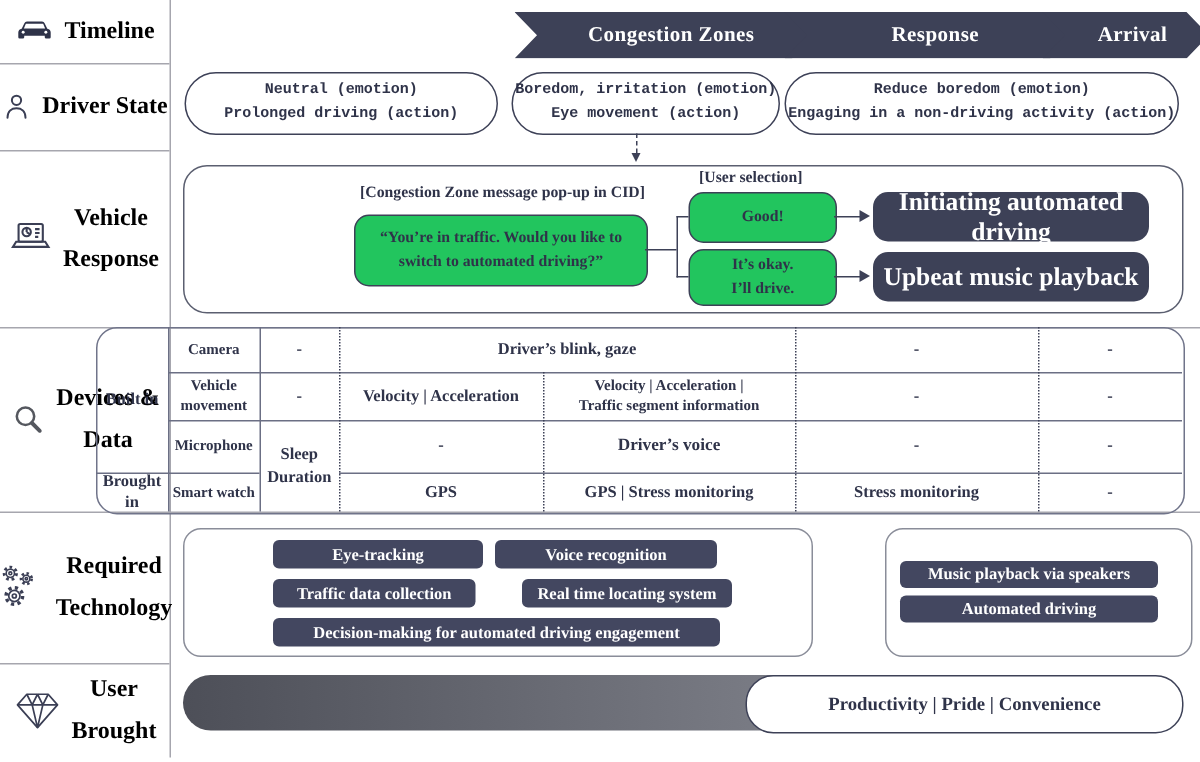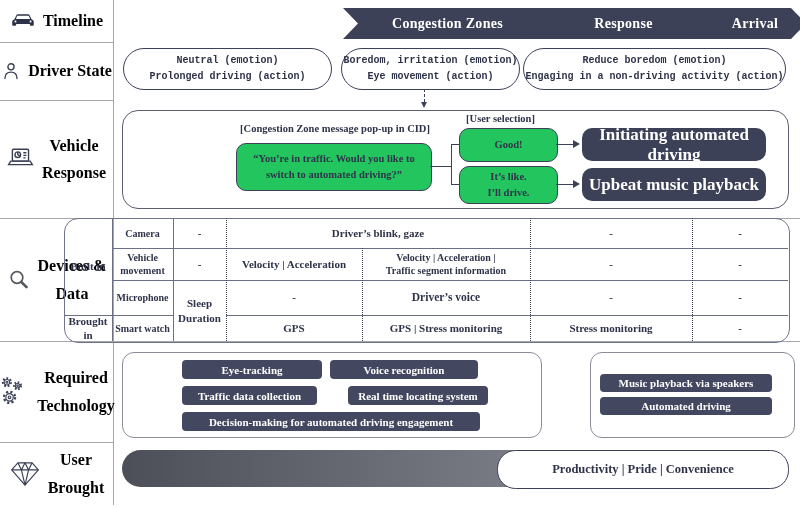--- a/index.html
+++ b/index.html
@@ -166,21 +166,21 @@
 
     <div class="flow-h" style="left:307px;top:55px;width:21px;"></div>
     <div class="flow-v" style="left:328px;top:33px;height:41px;"></div>
     <div class="flow-h" style="left:328px;top:33px;width:8px;"></div>
     <div class="flow-h" style="left:328px;top:73px;width:8px;"></div>
 
     <div class="small-label" style="left:300px;top:2px;width:155px;">[User selection]</div>
 
     <div class="light-box" style="left:336px;top:17px;width:97px;height:32px;">Good!</div>
     <div class="light-box" style="left:336px;top:55px;width:97px;height:36px;">
-      <div>It’s like.</div>
+      <div>It’s okay.</div>
       <div>I’ll drive.</div>
     </div>
 
     <div class="flow-h" style="left:433px;top:33px;width:18px;"></div>
     <div class="tri-right" style="left:450px;top:28.5px;"></div>
     <div class="flow-h" style="left:433px;top:73px;width:18px;"></div>
     <div class="tri-right" style="left:450px;top:68.5px;"></div>
 
     <div class="dark-pill" style="left:459px;top:17px;width:184px;height:33px;">Initiating automated driving</div>
     <div class="dark-pill" style="left:459px;top:57px;width:184px;height:33px;">Upbeat music playback</div>

